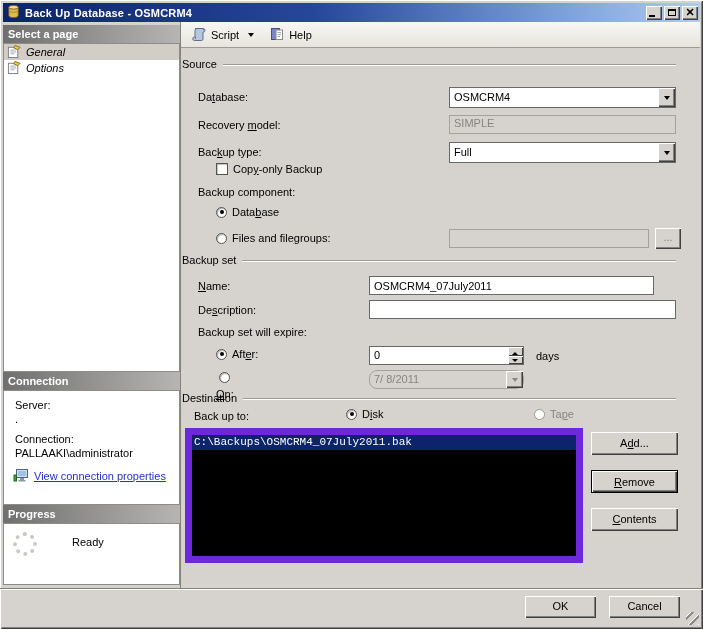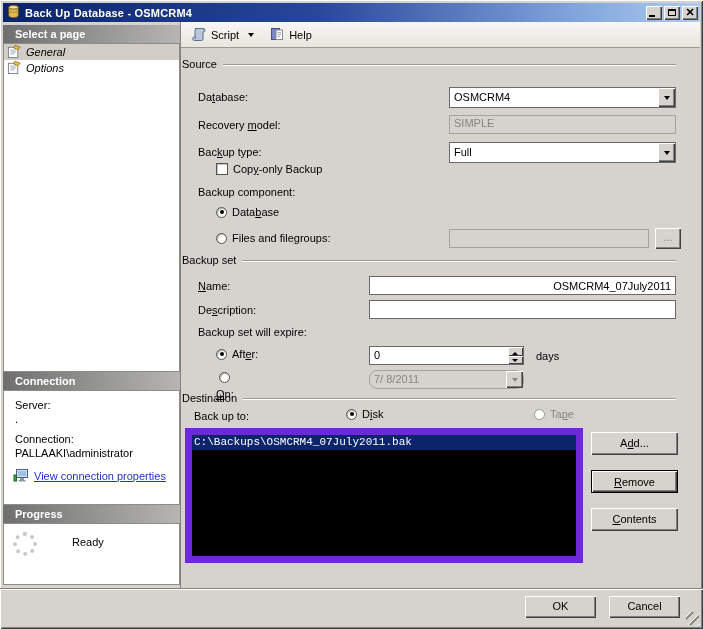--- a/index.html
+++ b/index.html
@@ -25,21 +25,21 @@
     box-shadow: inset 1px 1px 0 #ffffff, inset -1px -1px 0 #404040, inset -2px -2px 0 #808080;
     display:flex; align-items:center; justify-content:center;
   }
   .glyph-min { position:absolute; left:3px; bottom:3px; width:6px; height:2px; background:#000; }
   .glyph-max { width:8px; height:7px; border:1px solid #000; border-top:2px solid #000; }
   .glyph-close { font:bold 11px "Liberation Sans",sans-serif; line-height:10px; margin-top:-1px; }
   
   .shead {
     position:absolute; left:3px; width:177px; height:18px;
     background:linear-gradient(90deg,#6f6f6f,#b6b5b3);
-    color:#fff; font-weight:bold; line-height:18px; padding-left:12px;
+    color:#fff; font-weight:bold; line-height:18px; padding-left:5px;
   }
   .spanel { position:absolute; left:3px; width:177px; background:#fff;
     border:1px solid #8e8c85; }
   .page-item { display:flex; align-items:center; gap:4px; padding:1px 3px; height:16px; cursor:default;font-style:italic; }
   .page-item.sel { background:#d2cec7; }
   .conn-text { position:absolute; left:11px; white-space:nowrap; }
   .link-row { position:absolute; left:9px; display:flex; align-items:center; gap:5px; }
   .link { color:#2331c9; text-decoration:underline; cursor:pointer; }
   .spinner { position:absolute; left:9px; top:8px; width:24px; height:24px;
     border:4px dotted #cbc8c1; border-radius:50%; }
@@ -266,21 +266,21 @@
     </span>
     <input class="tfield disabled" style="left: 277px; top: 181px; width: 200px;" value="">
     <div class="push disabled" style="position:absolute; left:483px; top:180px; width:26px; height:21px; line-height:19px;">...</div>
 
     <div class="group-head" style="top:206px;">
       <span class="gt">Backup set</span>
       <span class="rule"></span>
     </div>
 
     <span class="lbl" style="left:26px; top:231px;"><u>N</u>ame:</span>
-    <input class="tfield" style="left: 197px; top: 228px; width: 307px; text-align: right;" value="OSMCRM4_07July2011">
+    <input class="tfield" style="left: 197px; top: 228px; width: 285px;" value="OSMCRM4_07July2011">
 
     <span class="lbl" style="left:26px; top:255px;">De<u>s</u>cription:</span>
     <input class="tfield" style="left: 197px; top: 252px; width: 307px;" value="">
 
     <span class="lbl" style="left:26px; top:277px;">Backup set will expire:</span>
 
     <span class="opt" style="left:44px; top:300px;">
       <span class="radio sel"></span>
       <span>Aft<u>e</u>r:</span>
     </span>

